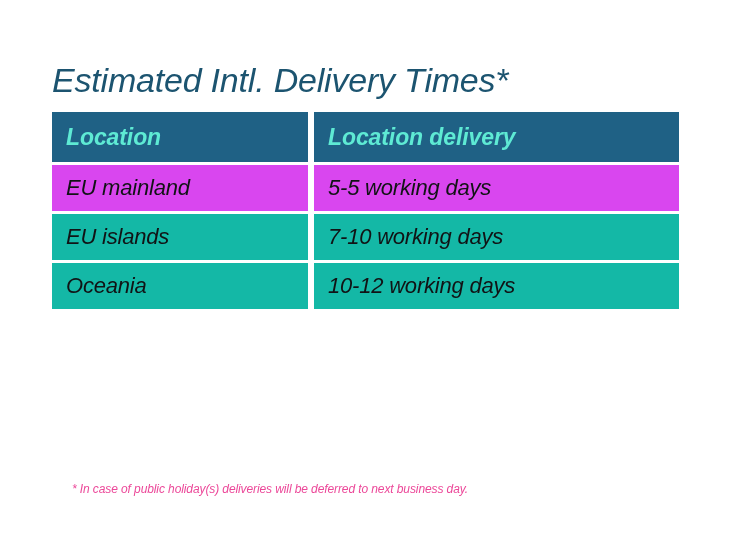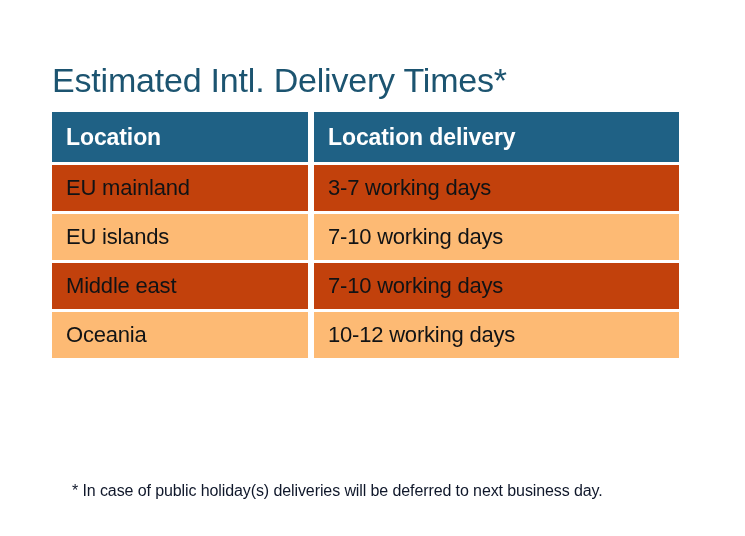--- a/index.html
+++ b/index.html
@@ -11,20 +11,21 @@
     height: 536px;
     background: #ffffff;
     font-family: "Liberation Sans", sans-serif;
     overflow: hidden;
   }
   .page {
     position: relative;
     width: 745px;
     height: 440px;
     background: #ffffff;
+    font-style: italic;
   }
   .page-title {
     position: absolute;
     left: 52px;
     top: 38px;
     font-size: 34px;
     font-weight: 500;
     letter-spacing: -0.2px;
     color: #1c5470;
     white-space: nowrap;
@@ -44,43 +45,43 @@
     height: 46px;
     vertical-align: middle;
     text-align: left;
     font-weight: normal;
     white-space: nowrap;
   }
   .col-location { width: 256px; }
   .col-estimate { width: 365px; }
   .delivery-table thead th {
     background: #1f6185;
-    color: #ffffff;
+    color: #5eead4;
     font-size: 23px;
     font-weight: bold;
     letter-spacing: -0.1px;
     height: 50px;
   }
   .delivery-table tbody td {
     font-size: 22px;
     color: #111315;
     letter-spacing: -0.2px;
   }
   .delivery-table tbody tr.row-dark td {
-    background: #c2410c;
+    background: #d946ef;
   }
   .delivery-table tbody tr.row-light td {
-    background: #fdba74;
+    background: #14b8a6;
   }
   .footnote {
     position: absolute;
     left: 72px;
     top: 482px;
-    font-size: 16px;
-    color: #0f172a;
+    font-size: 12px;
+    color: #ec4899;
     letter-spacing: -0.1px;
     white-space: nowrap;
   }
 </style>
 </head>
 <body>
 
 <div class="page">
 
   <h1 class="page-title">Estimated Intl. Delivery Times*</h1>
@@ -92,28 +93,24 @@
     </colgroup>
     <thead>
       <tr>
         <th>Location</th>
         <th>Location delivery</th>
       </tr>
     </thead>
     <tbody>
       <tr class="row-dark">
         <td>EU mainland</td>
-        <td>3-7 working days</td>
+        <td>5-5 working days</td>
       </tr>
       <tr class="row-light">
         <td>EU islands</td>
-        <td>7-10 working days</td>
-      </tr>
-      <tr class="row-dark">
-        <td>Middle east</td>
         <td>7-10 working days</td>
       </tr>
       <tr class="row-light">
         <td>Oceania</td>
         <td>10-12 working days</td>
       </tr>
     </tbody>
   </table>
 
   <div class="footnote">* In case of public holiday(s) deliveries will be deferred to next business day.</div>

